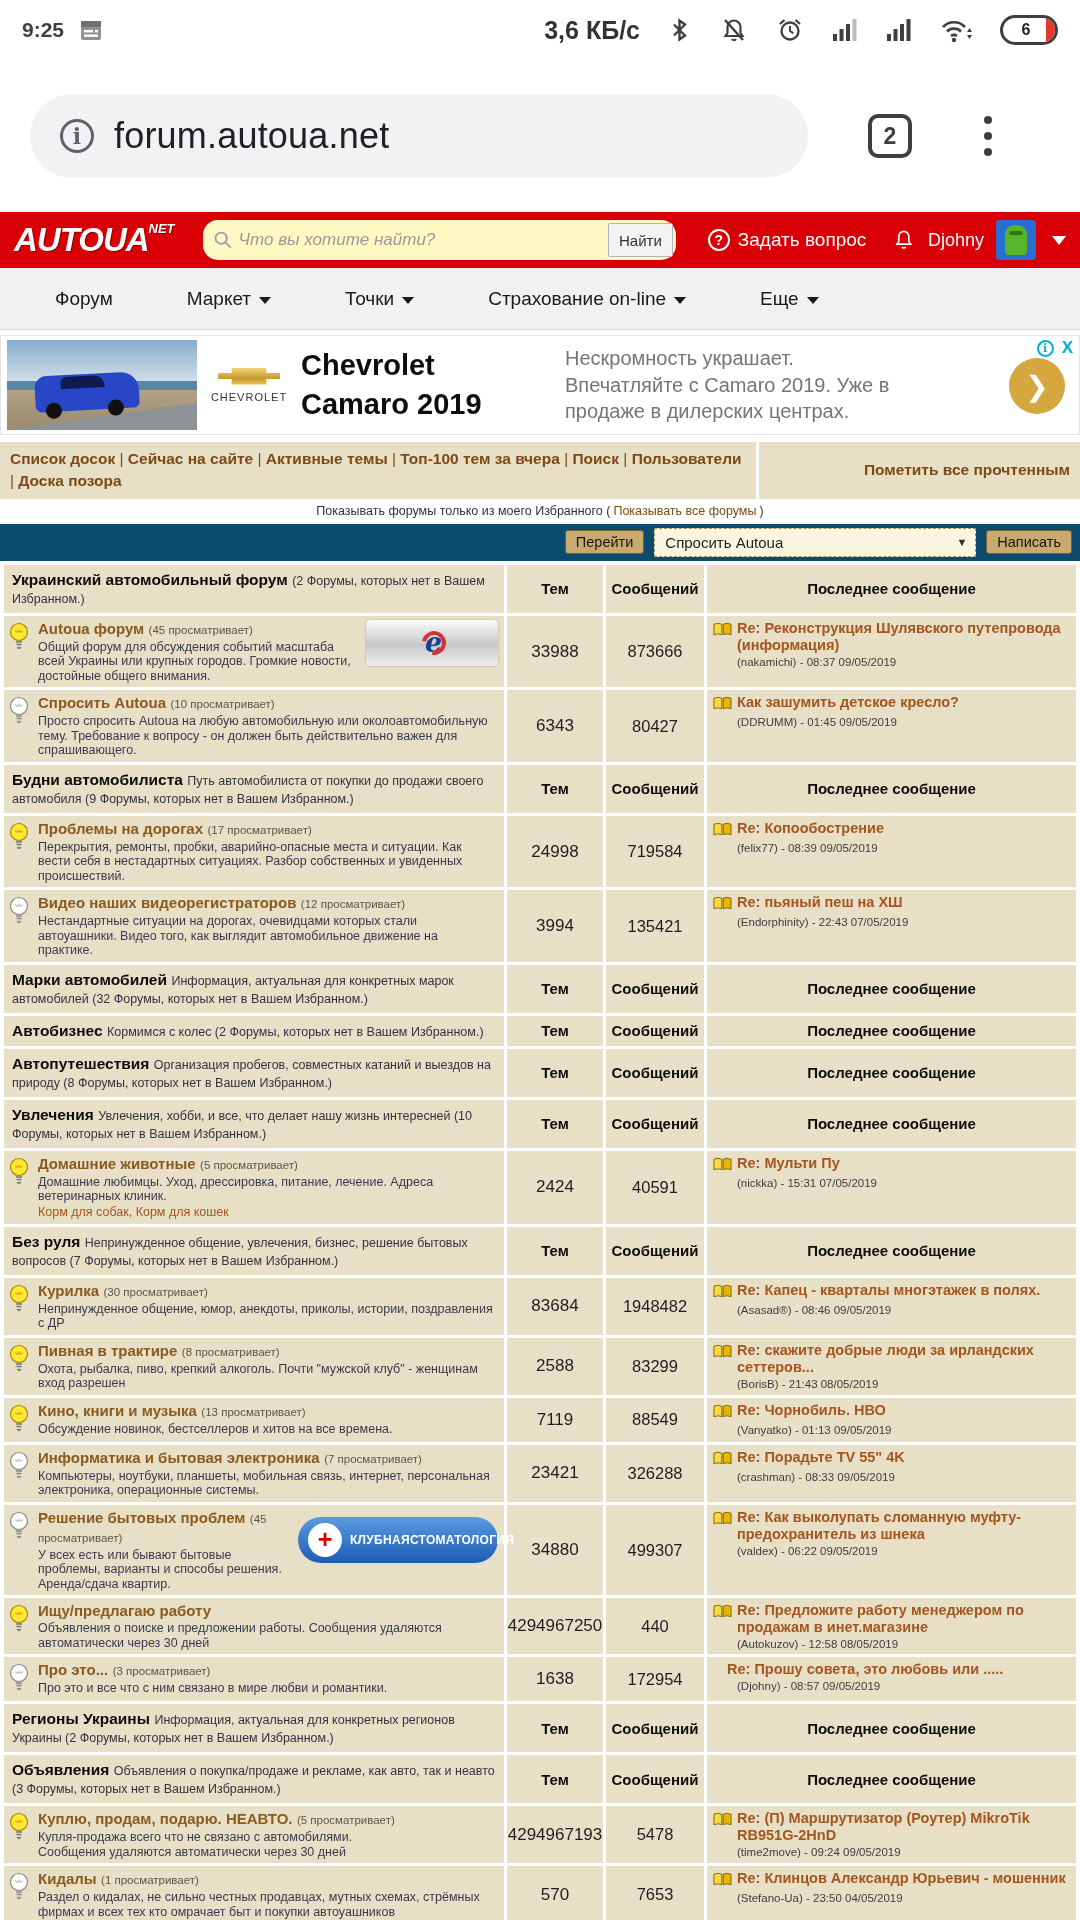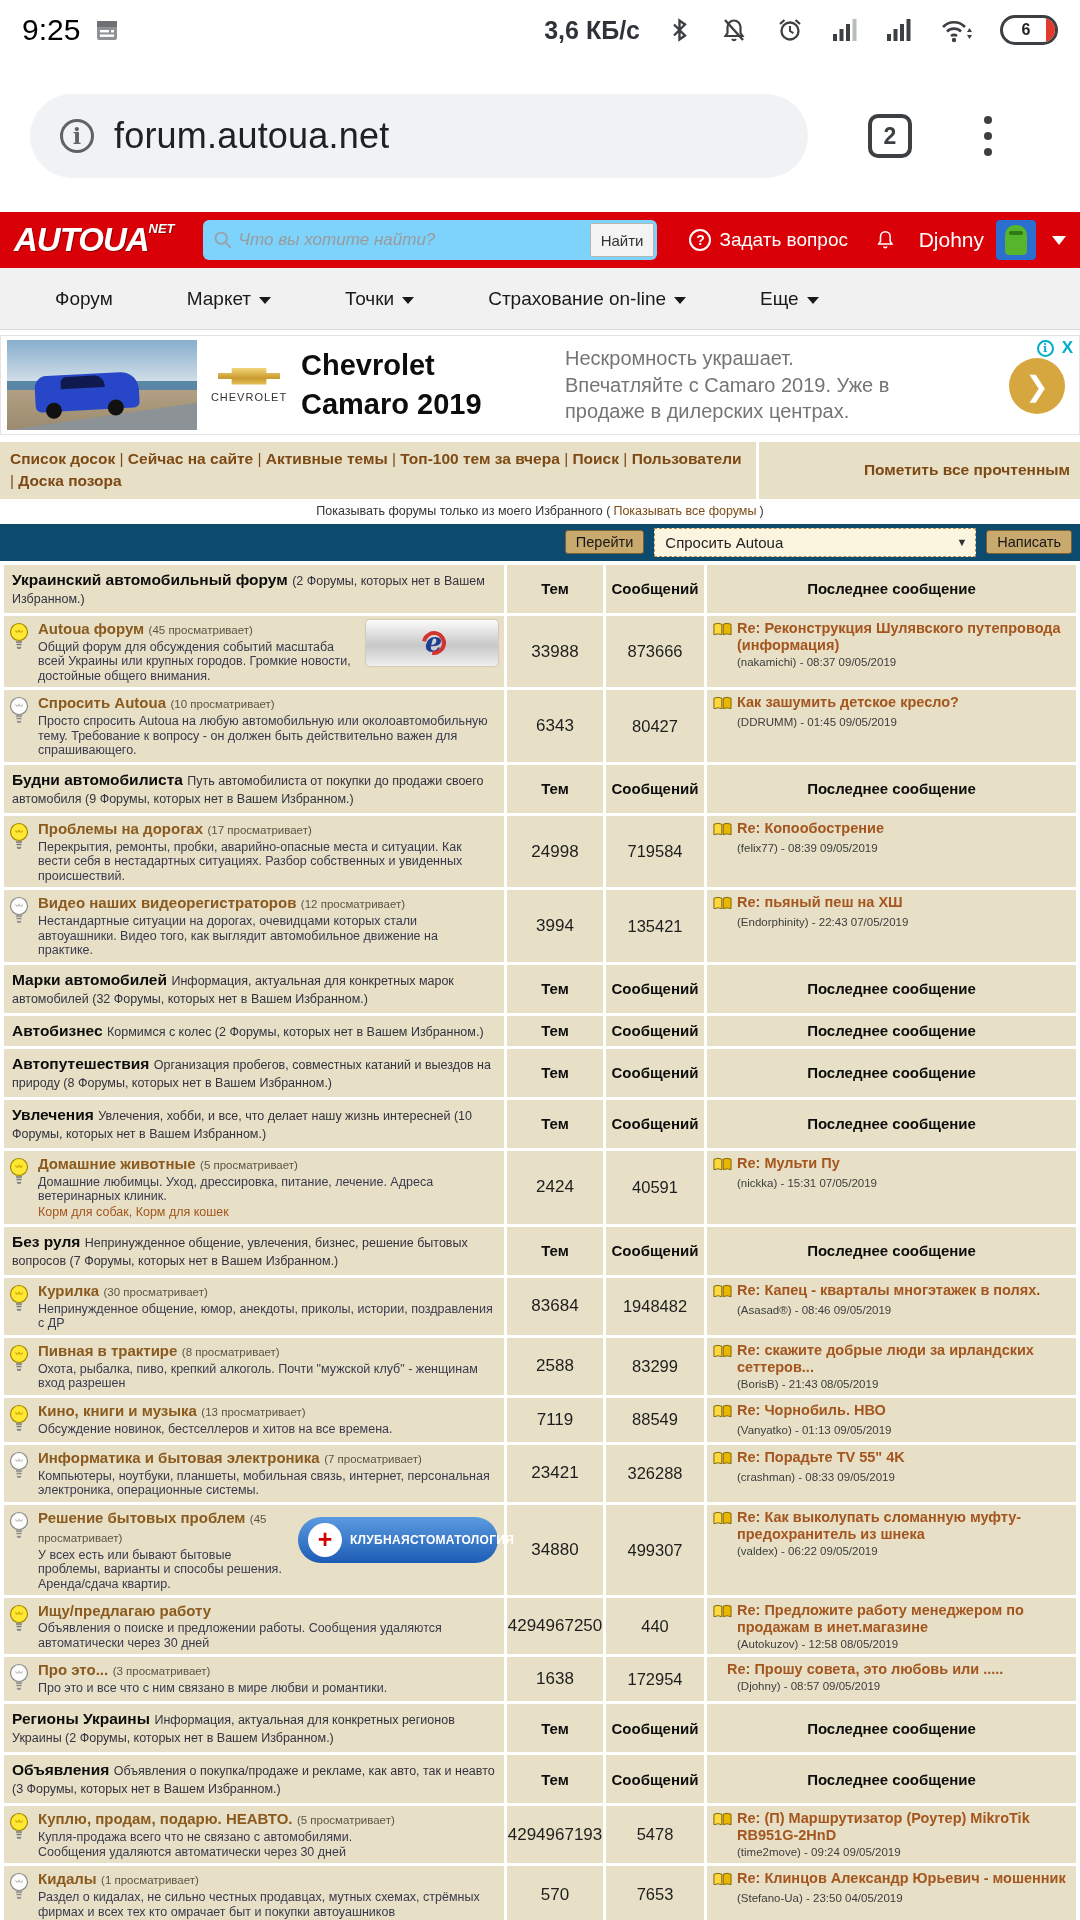--- a/index.html
+++ b/index.html
@@ -2,48 +2,48 @@
 <html><head>
 <meta charset="utf-8">
 <style>
   * { margin:0; padding:0; box-sizing:border-box; }
   html,body { width:1080px; font-family:"Liberation Sans", sans-serif; background:#fff; }
   .screen { position:relative; width:1080px; height:1920px; overflow:hidden; background:#fff; }
 
   
   .statusbar { height:60px; display:flex; align-items:center; justify-content:space-between; padding:0 22px; background:#fff; }
   .sb-left { display:flex; align-items:center; gap:14px; }
-  .sb-time { font-size:30px; font-weight:400; color:#000000; }
+  .sb-time { font-size:21px; font-weight:700; color:#404040; }
   .sb-right { display:flex; align-items:center; gap:28px; color:#3d4043; }
   .sb-speed { font-size:25px; font-weight:600; color:#2f3337; }
   .battery { position:relative; width:58px; height:30px; border:3px solid #3d4043; border-radius:15px; display:flex; align-items:center; justify-content:center; background:#fff; overflow:hidden; }
   .battery span { font-size:16px; font-weight:600; color:#222; margin-right:6px; }
   .battery i { position:absolute; right:0; top:0; bottom:0; width:9px; background:#e23b2e; }
 
   
   .urlrow { height:152px; display:flex; align-items:center; background:#fff; padding:0 30px; }
   .urlpill { display:flex; align-items:center; gap:20px; width:778px; height:84px; border-radius:42px; background:#f0f2f3; padding:0 30px; }
   .urlpill .itext { font-size:36px; color:#202124; letter-spacing:.2px; }
   .icircle { width:34px; height:34px; border:3px solid #5f6368; border-radius:50%; display:flex; align-items:center; justify-content:center; font-family:"DejaVu Serif", serif; font-size:22px; font-weight:bold; color:#5f6368; flex:none; }
   .tabbox { margin-left:60px; width:44px; height:44px; border:4px solid #3c4043; border-radius:10px; display:flex; align-items:center; justify-content:center; font-size:23px; font-weight:700; color:#3c4043; }
   .kebab { margin-left:66px; display:flex; flex-direction:column; gap:8px; padding:6px; }
   .kebab i { width:8px; height:8px; border-radius:50%; background:#3c4043; }
 
   
   .siteheader { height:56px; background:#da0007; display:flex; align-items:center; padding:0 14px; gap:12px; }
   .logo { font-style:italic; font-weight:800; font-size:33px; color:#fff; letter-spacing:-1px; white-space:nowrap; text-shadow:1px 1px 0 #8f0000; }
   .logo sup { font-size:13px; font-style:italic; letter-spacing:0; vertical-align:18px; }
-  .searchbox { display:flex; align-items:center; width:520px; height:40px; background:#7dd3fc; border-radius:6px; margin-left:16px; padding:0 3px 0 10px; gap:6px; }
+  .searchbox { display:flex; align-items:center; width:520px; height:40px; background:#fef9c3; border-radius:15px; margin-left:16px; padding:0 3px 0 10px; gap:6px; }
   .searchbox input { border:none; outline:none; flex:1; font-size:17px; font-style:italic; color:#444; background:transparent; font-family:"Liberation Sans", sans-serif; }
   .searchbox input::placeholder { color:#9a9a9a; }
   .btn-find { height:34px; padding:0 10px; background:#f3f3f3; border:1px solid #b5b5b5; border-radius:2px; font-size:15px; color:#333; display:flex; align-items:center; }
   .ask { display:flex; align-items:center; gap:8px; color:#fff; font-size:19px; margin-left:20px; white-space:nowrap; }
   .qcircle { width:22px; height:22px; border:2px solid #fff; border-radius:50%; display:flex; align-items:center; justify-content:center; font-size:14px; font-weight:700; color:#fff; }
   .hbell { margin-left:14px; }
-  .uname { color:#fff; font-size:21px; margin-left:10px; }
+  .uname { color:#fff; font-size:18px; margin-left:0; }
   .avatar { width:40px; height:40px; border-radius:4px; background:#2a6fd0; position:relative; overflow:hidden; flex:none; }
   .avatar i { position:absolute; left:9px; top:5px; width:22px; height:30px; background:#57b52b; border-radius:10px 10px 4px 4px; }
   .avatar b { position:absolute; left:13px; top:11px; width:14px; height:4px; background:#2f7a12; border-radius:2px; }
   .caret-w { width:0; height:0; border-left:7px solid transparent; border-right:7px solid transparent; border-top:9px solid #fff; margin-left:4px; }
 
   
   .mainnav { height:62px; background:#f1f1f1; border-bottom:1px solid #dcdcdc; display:flex; align-items:center; padding:0 55px; gap:74px; }
   .nav-item { display:flex; align-items:center; gap:8px; font-size:19px; color:#1a1a1a; }
   .nav-caret { width:0; height:0; border-left:6px solid transparent; border-right:6px solid transparent; border-top:7px solid #1a1a1a; margin-top:3px; }
 

